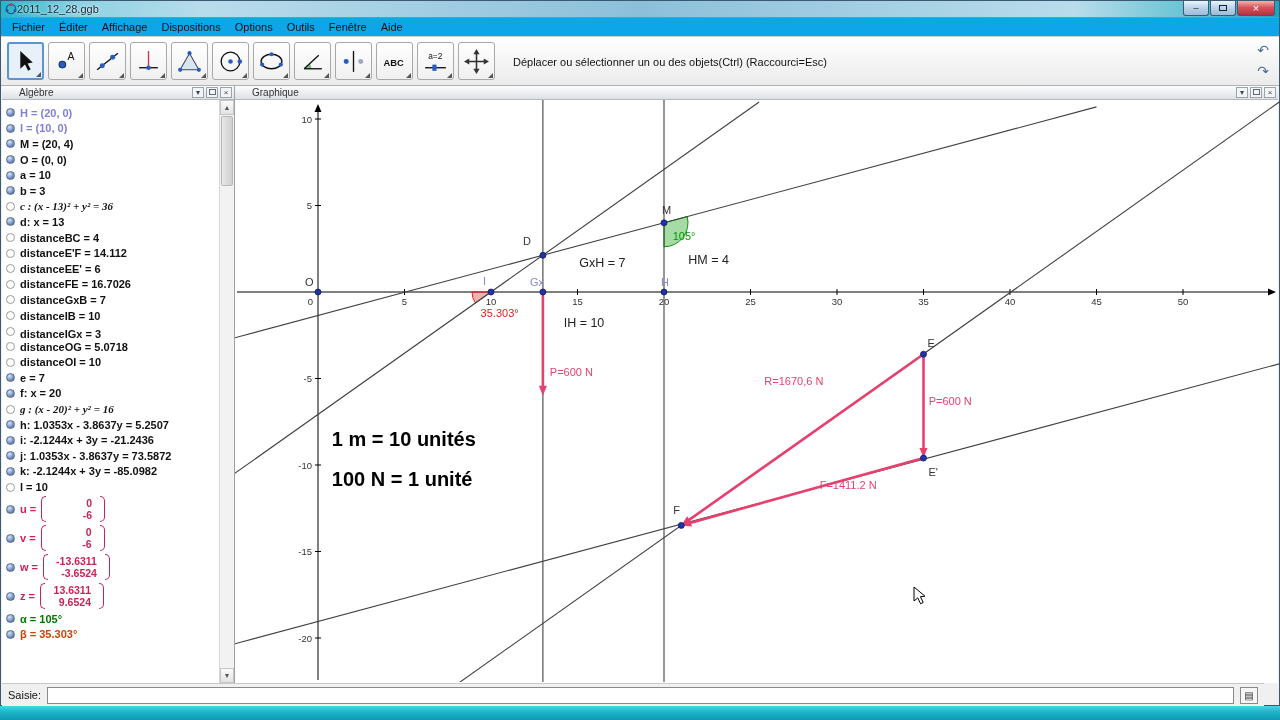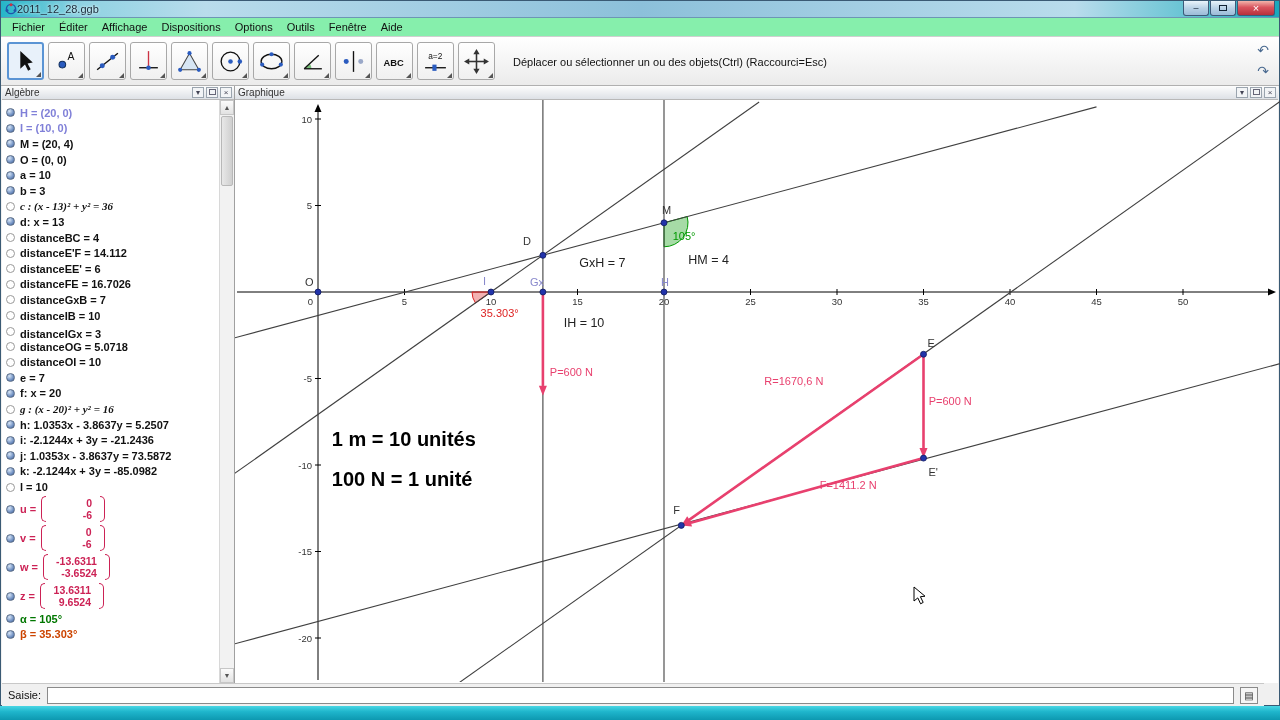--- a/index.html
+++ b/index.html
@@ -30,21 +30,21 @@
     display:flex; align-items:center; justify-content:center;
     font-size:9px; color:#123; border-radius:0 0 3px 3px; margin-left:1px;
   }
   .win-btn.close {
     width:38px; background:linear-gradient(180deg,#f2b5ab,#d9545e 45%,#b8303c); color:#fff; font-size:11px;
   }
   .max-glyph { width:8px; height:6px; border:1px solid #123; display:inline-block; }
   
   .menubar {
     position:absolute; left:0; top:17px; right:0; height:19px;
-    background:#86efac; border-bottom:1px solid #d0d0d0;
+    background:#0ea5e9; border-bottom:1px solid #d0d0d0;
     display:flex; align-items:center; padding-left:4px;
   }
   .menu-item { padding:2px 7px; color:#111; }
   
   .toolbar {
     position:absolute; left:0; top:36px; right:0; height:49px;
     background:linear-gradient(180deg,#ffffff,#ebebeb);
     border-bottom:1px solid #b0b0b0;
     display:flex; align-items:center; padding-left:6px;
   }
@@ -62,21 +62,21 @@
   .tool-help { margin-left:14px; }
   .tool-help .t1 { font-weight:bold; font-size:11px; }
   .tool-help .t2 { font-size:11px; margin-top:2px; }
   .undo-redo { position:absolute; right:6px; top:3px; display:flex; flex-direction:column; }
   .ur-btn { width:20px; height:20px; border:1px solid transparent; border-radius:3px;
     color:#4a6a90; font-size:14px; line-height:18px; text-align:center; margin-bottom:1px; }
   
   .panel-header {
     height:14px; background:linear-gradient(180deg,#fdfdfd,#dde1e6);
     border-bottom:1px solid #b8b8b8; display:flex; align-items:center;
-    font-size:10px; color:#333; padding:0 3px; position:relative;
+    font-size:10px; color:#333; padding:0 17px; position:relative;
   }
   .ph-buttons { position:absolute; right:2px; top:1px; display:flex; gap:2px; }
   .ph-btn { width:12px; height:11px; border:1px solid #9aa4ae; background:#f2f4f6;
     font-size:8px; line-height:9px; text-align:center; color:#445; }
   .mini-win { width:7px; height:6px; border:1px solid #667; display:inline-block; margin-top:1px; }
   .alg-panel {
     position:absolute; left:1px; top:85px; width:233px; height:597px;
     background:#fff; border-right:1px solid #a0a0a0;
   }
   .alg-list { position:absolute; left:0; top:14px; right:15px; bottom:0; overflow:hidden; padding-top:5px; }

